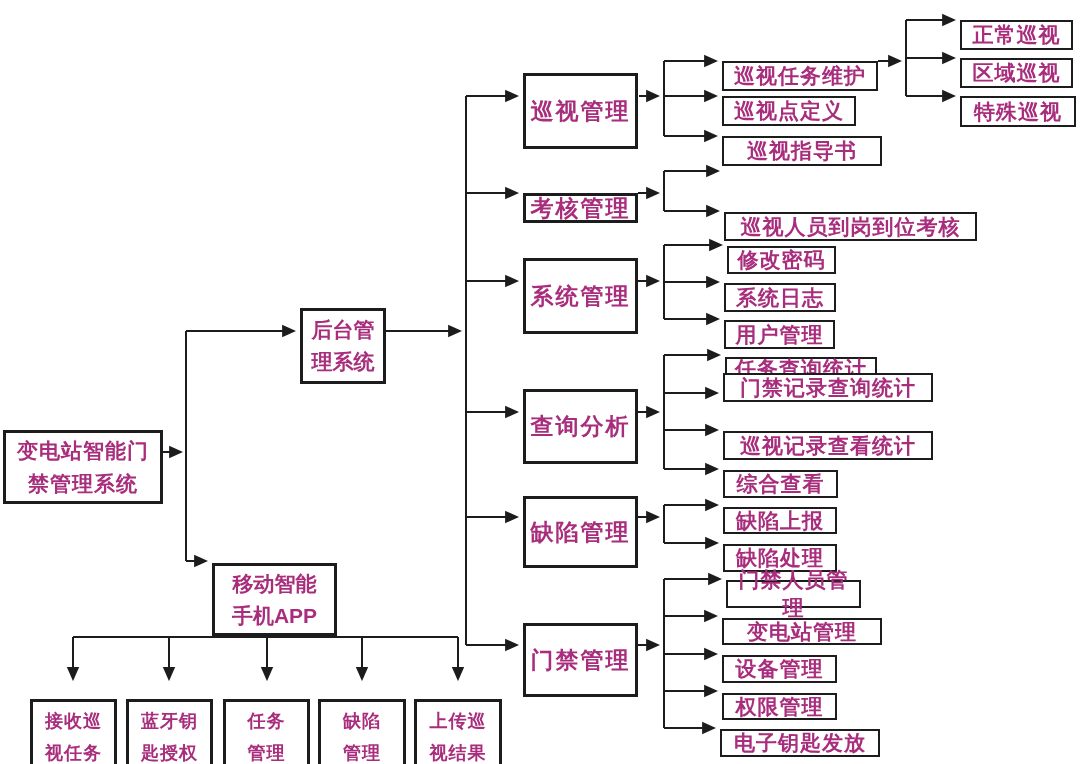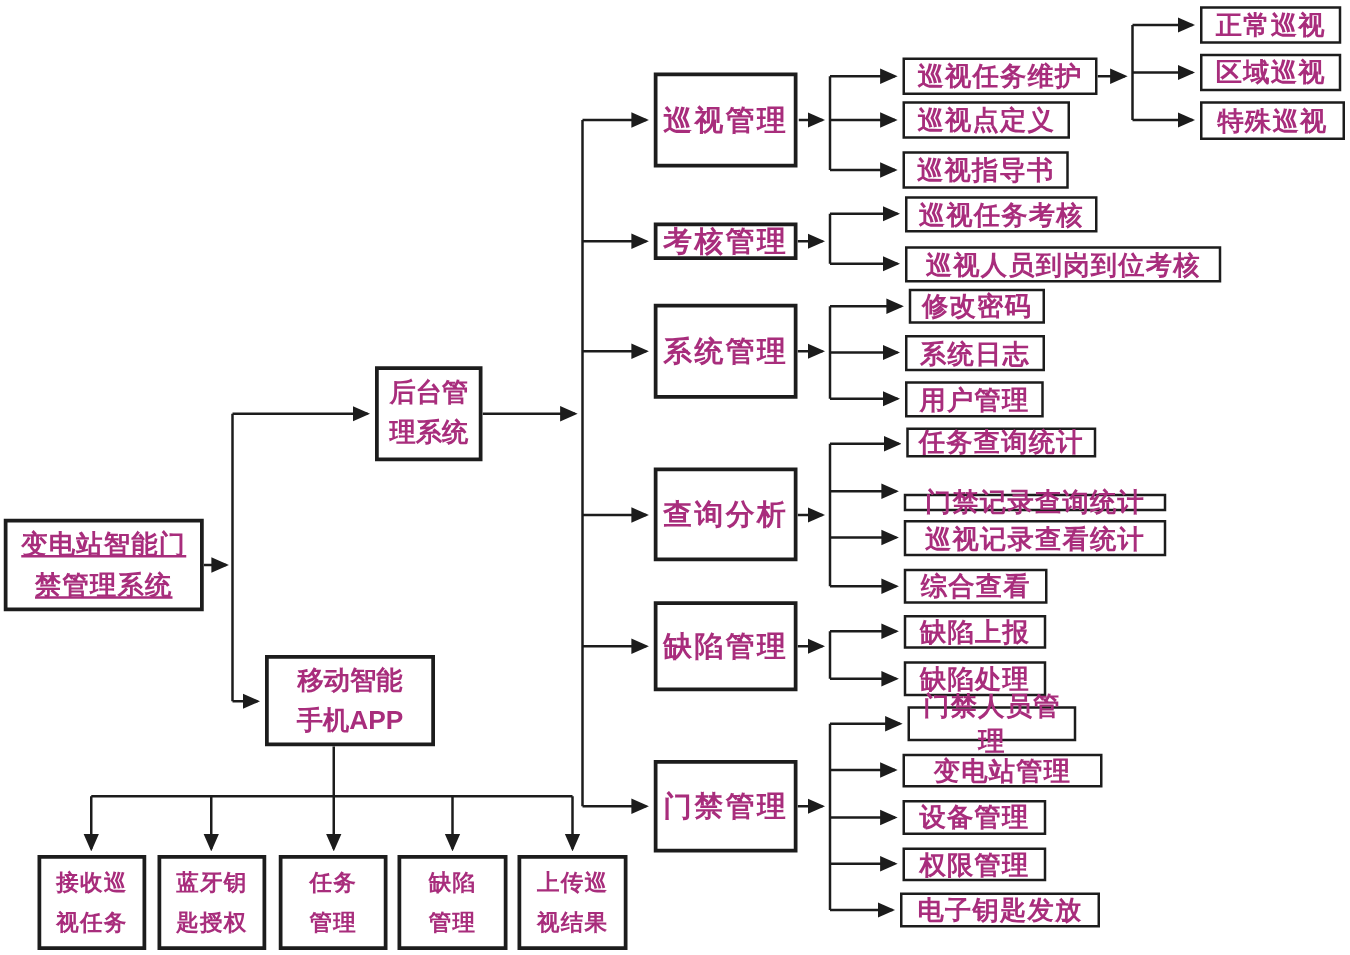--- a/index.html
+++ b/index.html
@@ -17,22 +17,23 @@
     box-sizing: border-box;
     display: flex;
     align-items: center;
     justify-content: center;
     text-align: center;
     background: #ffffff;
     border: 2px solid #1c1c1c;
     color: #a82d7c;
     white-space: pre-line;
     font-weight: 600;
+    margin-top: 15px;
   }
-  .lv-root   { font-size: 21px; line-height: 33px; border-width: 3px; letter-spacing: 1px; text-decoration: underline; }
+  .lv-root   { font-size: 21px; line-height: 33px; border-width: 3px; letter-spacing: 1px; }
   .lv-branch { font-size: 21px; line-height: 32px; border-width: 3px; text-align: center; }
   .lv-module { font-size: 23px; border-width: 3px; letter-spacing: 2px; }
   .lv-leaf   { font-size: 21px; border-width: 2px; letter-spacing: 1px; }
   .lv-bottom { font-size: 18px; line-height: 32px; border-width: 3px; letter-spacing: 1px; }
 </style>
 </head>
 <body>
 
 <div class="canvas">
 
@@ -118,47 +119,46 @@
         <path d="M458,637 V679" marker-end="url(#arw)"></path>
       </g>
     </g>
   </svg>
 
   <div class="node lv-root" style="left:3px;top:415px;width:160px;height:74px">变电站智能门
 禁管理系统</div>
 
   <div class="node lv-branch" style="left:300px;top:293px;width:86px;height:76px">后台管
 理系统</div>
-  <div class="node lv-branch" style="left:212px;top:524px;width:136px;height:73px">移动智能
+  <div class="node lv-branch" style="left:212px;top:548px;width:125px;height:73px">移动智能
 手机APP</div>
 
   <div class="node lv-module" style="left:523px;top:58px;width:115px;height:76px">巡视管理</div>
   <div class="node lv-module" style="left:523px;top:178px;width:115px;height:30px">考核管理</div>
   <div class="node lv-module" style="left:523px;top:243px;width:115px;height:76px">系统管理</div>
   <div class="node lv-module" style="left:523px;top:374px;width:115px;height:75px">查询分析</div>
   <div class="node lv-module" style="left:523px;top:481px;width:115px;height:72px">缺陷管理</div>
   <div class="node lv-module" style="left:523px;top:608px;width:115px;height:74px">门禁管理</div>
 
   <div class="node lv-leaf" style="left:722px;top:46px;width:156px;height:30px">巡视任务维护</div>
   <div class="node lv-leaf" style="left:722px;top:81px;width:134px;height:30px">巡视点定义</div>
-  <div class="node lv-leaf" style="left:722px;top:121px;width:133px;height:30px">巡视指导书</div>
+  <div class="node lv-leaf" style="left:722px;top:121px;width:160px;height:30px">巡视指导书</div>
 
   <div class="node lv-leaf" style="left:960px;top:5px;width:113px;height:30px">正常巡视</div>
   <div class="node lv-leaf" style="left:960px;top:43px;width:113px;height:30px">区域巡视</div>
   <div class="node lv-leaf" style="left:960px;top:81px;width:116px;height:31px">特殊巡视</div>
 
-  <div class="node lv-leaf" style="left:724px;top:157px;width:154px;height:29px">巡视任务考核</div>
   <div class="node lv-leaf" style="left:724px;top:197px;width:253px;height:29px">巡视人员到岗到位考核</div>
 
   <div class="node lv-leaf" style="left:727px;top:231px;width:109px;height:28px">修改密码</div>
   <div class="node lv-leaf" style="left:724px;top:268px;width:112px;height:29px">系统日志</div>
   <div class="node lv-leaf" style="left:724px;top:305px;width:111px;height:29px">用户管理</div>
 
   <div class="node lv-leaf" style="left:725px;top:342px;width:152px;height:24px">任务查询统计</div>
-  <div class="node lv-leaf" style="left:723px;top:395px;width:210px;height:14px">门禁记录查询统计</div>
+  <div class="node lv-leaf" style="left:723px;top:358px;width:210px;height:29px">门禁记录查询统计</div>
   <div class="node lv-leaf" style="left:723px;top:416px;width:210px;height:29px">巡视记录查看统计</div>
   <div class="node lv-leaf" style="left:723px;top:455px;width:115px;height:28px">综合查看</div>
 
   <div class="node lv-leaf" style="left:723px;top:492px;width:114px;height:27px">缺陷上报</div>
   <div class="node lv-leaf" style="left:723px;top:529px;width:114px;height:28px">缺陷处理</div>
 
   <div class="node lv-leaf" style="left:726px;top:565px;width:135px;height:28px">门禁人员管理</div>
   <div class="node lv-leaf" style="left:722px;top:603px;width:160px;height:27px">变电站管理</div>
   <div class="node lv-leaf" style="left:722px;top:640px;width:115px;height:28px">设备管理</div>
   <div class="node lv-leaf" style="left:722px;top:678px;width:115px;height:27px">权限管理</div>

